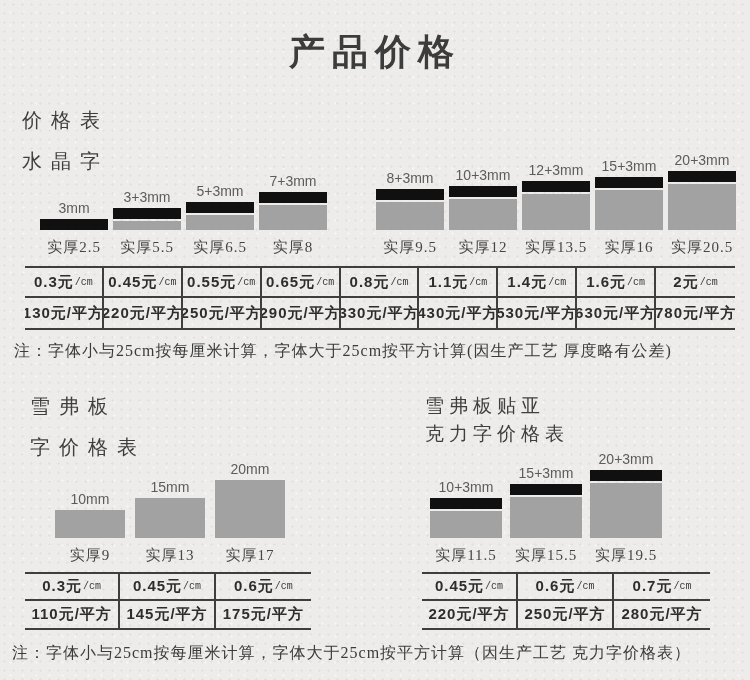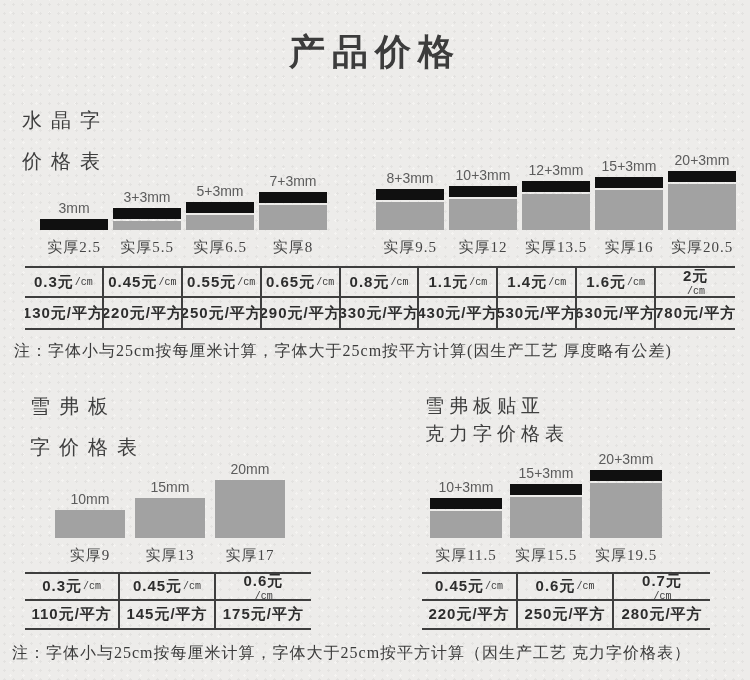--- a/index.html
+++ b/index.html
@@ -41,43 +41,43 @@
   }
 
   .ptable { position:absolute; display:grid; border-top:2px solid #3e3e3e; border-bottom:2px solid #3e3e3e; }
   .t0 { left:25px;  top:266px; width:710px; grid-template-columns:repeat(9,1fr); grid-auto-rows:30px; }
   .t1 { left:25px;  top:572px; width:286px; grid-template-columns:repeat(3,1fr); grid-auto-rows:27px; }
   .t2 { left:422px; top:572px; width:288px; grid-template-columns:repeat(3,1fr); grid-auto-rows:27px; }
   .cell {
     display:flex; align-items:center; justify-content:center;
     border-right:2px solid #3e3e3e; white-space:nowrap; overflow:hidden;
   }
-  .cell.lastcol { border-right:none;flex-direction:column; }
+  .cell.lastcol { border-right:none; }
   .cell.r1 { border-bottom:2px solid #3e3e3e;text-align:right; }
   .pnum  { font-weight:bold; font-size:15px; color:#2d2d2d; letter-spacing:1px; }
   .punit { font-size:10px; color:#3a3a3a; margin-left:1px; font-family:"Liberation Mono", monospace; }
   .pnum2 { font-weight:bold; font-size:15px; color:#2d2d2d; letter-spacing:1px; }
 
   .note {
     position:absolute; color:#3b3b3b; font-size:16px; letter-spacing:1px;
     font-family:"Liberation Serif", serif; white-space:nowrap;
   }
   .n0 { left:14px; top:341px; }
   .n1 { left:12px; top:643px; }
 </style>
 </head>
 <body>
 
 <div class="page">
 
   <h1 class="title">产品价格</h1>
 
   <div class="sec-label sl-0">
+    <div>价格表</div>
     <div>水晶字</div>
-    <div>价格表</div>
   </div>
 
   <div class="chart c0">
       <div class="bar-col" style="width: 68px;">
         <div class="bar-label">3mm</div>
         <div class="bar-black" style="height: 11px;"></div>
         <div class="bar-thick">实厚2.5</div>
       </div>
       <div class="bar-col" style="width: 68px;">
         <div class="bar-label">3+3mm</div>

